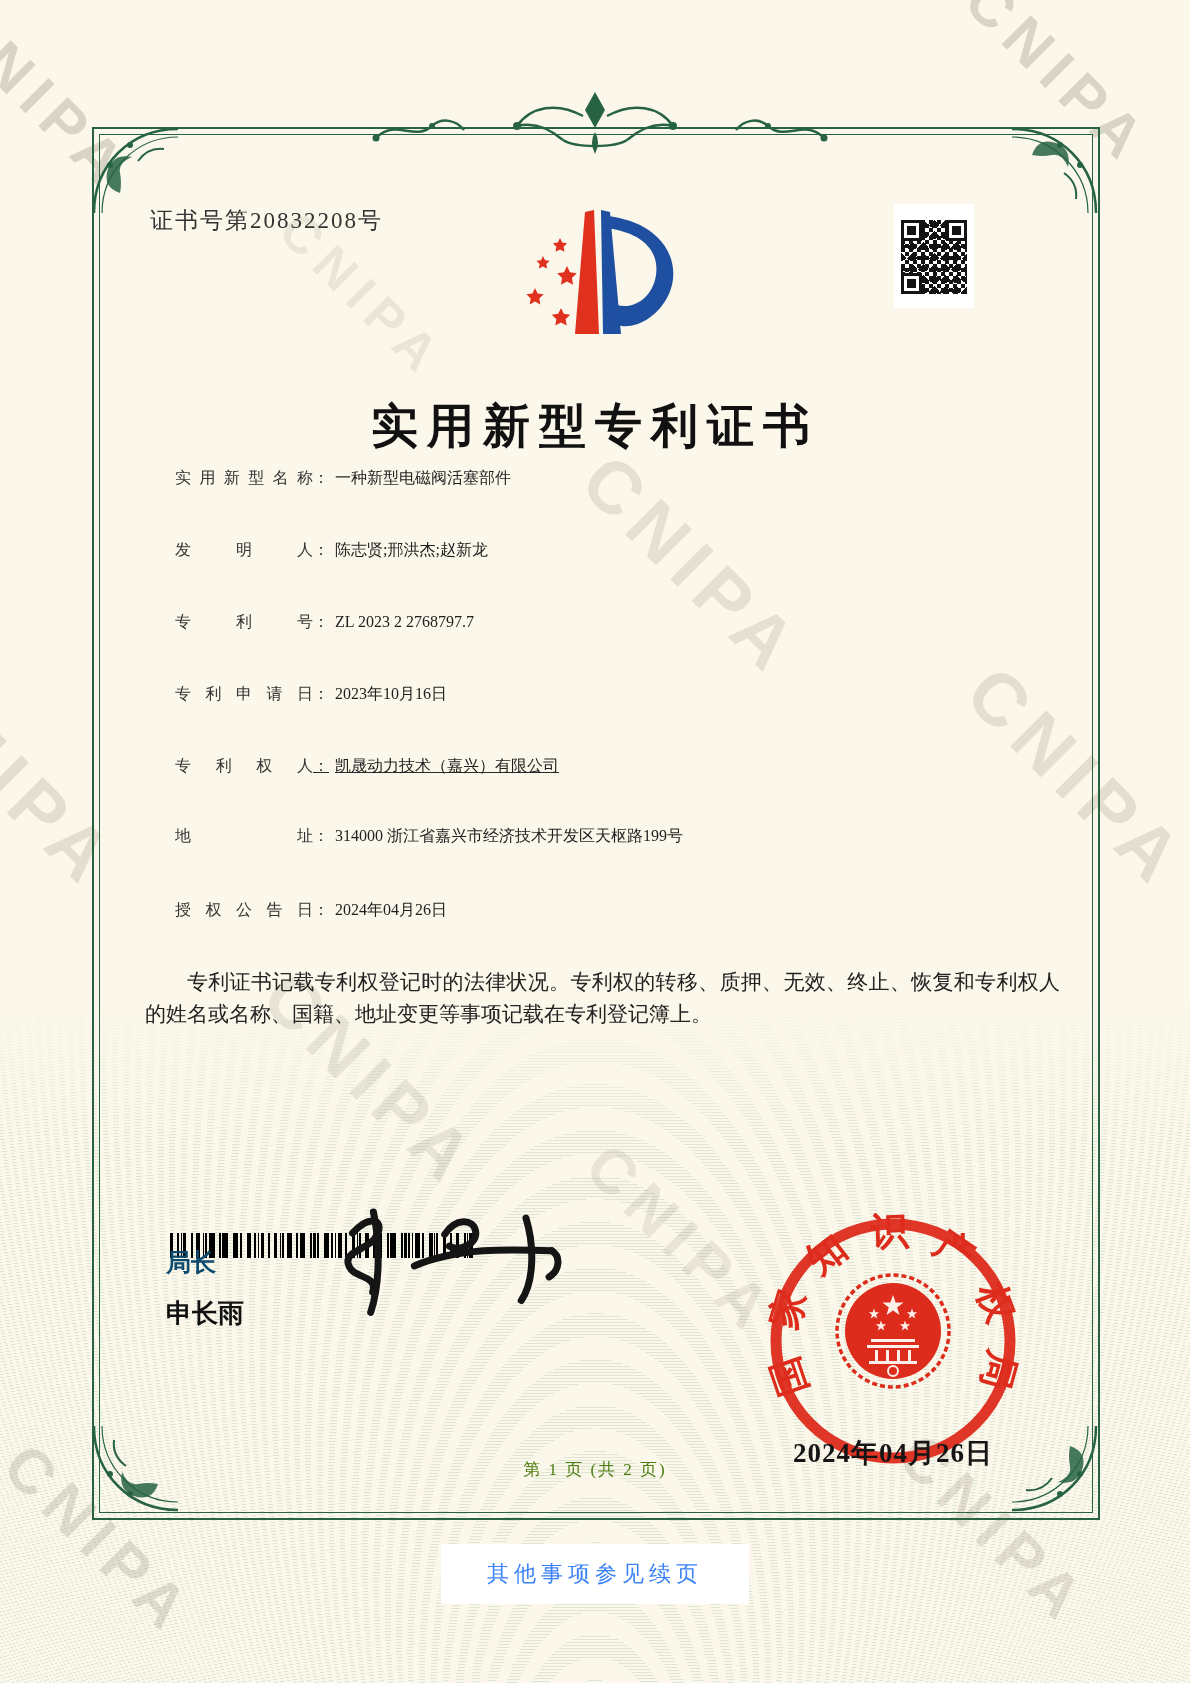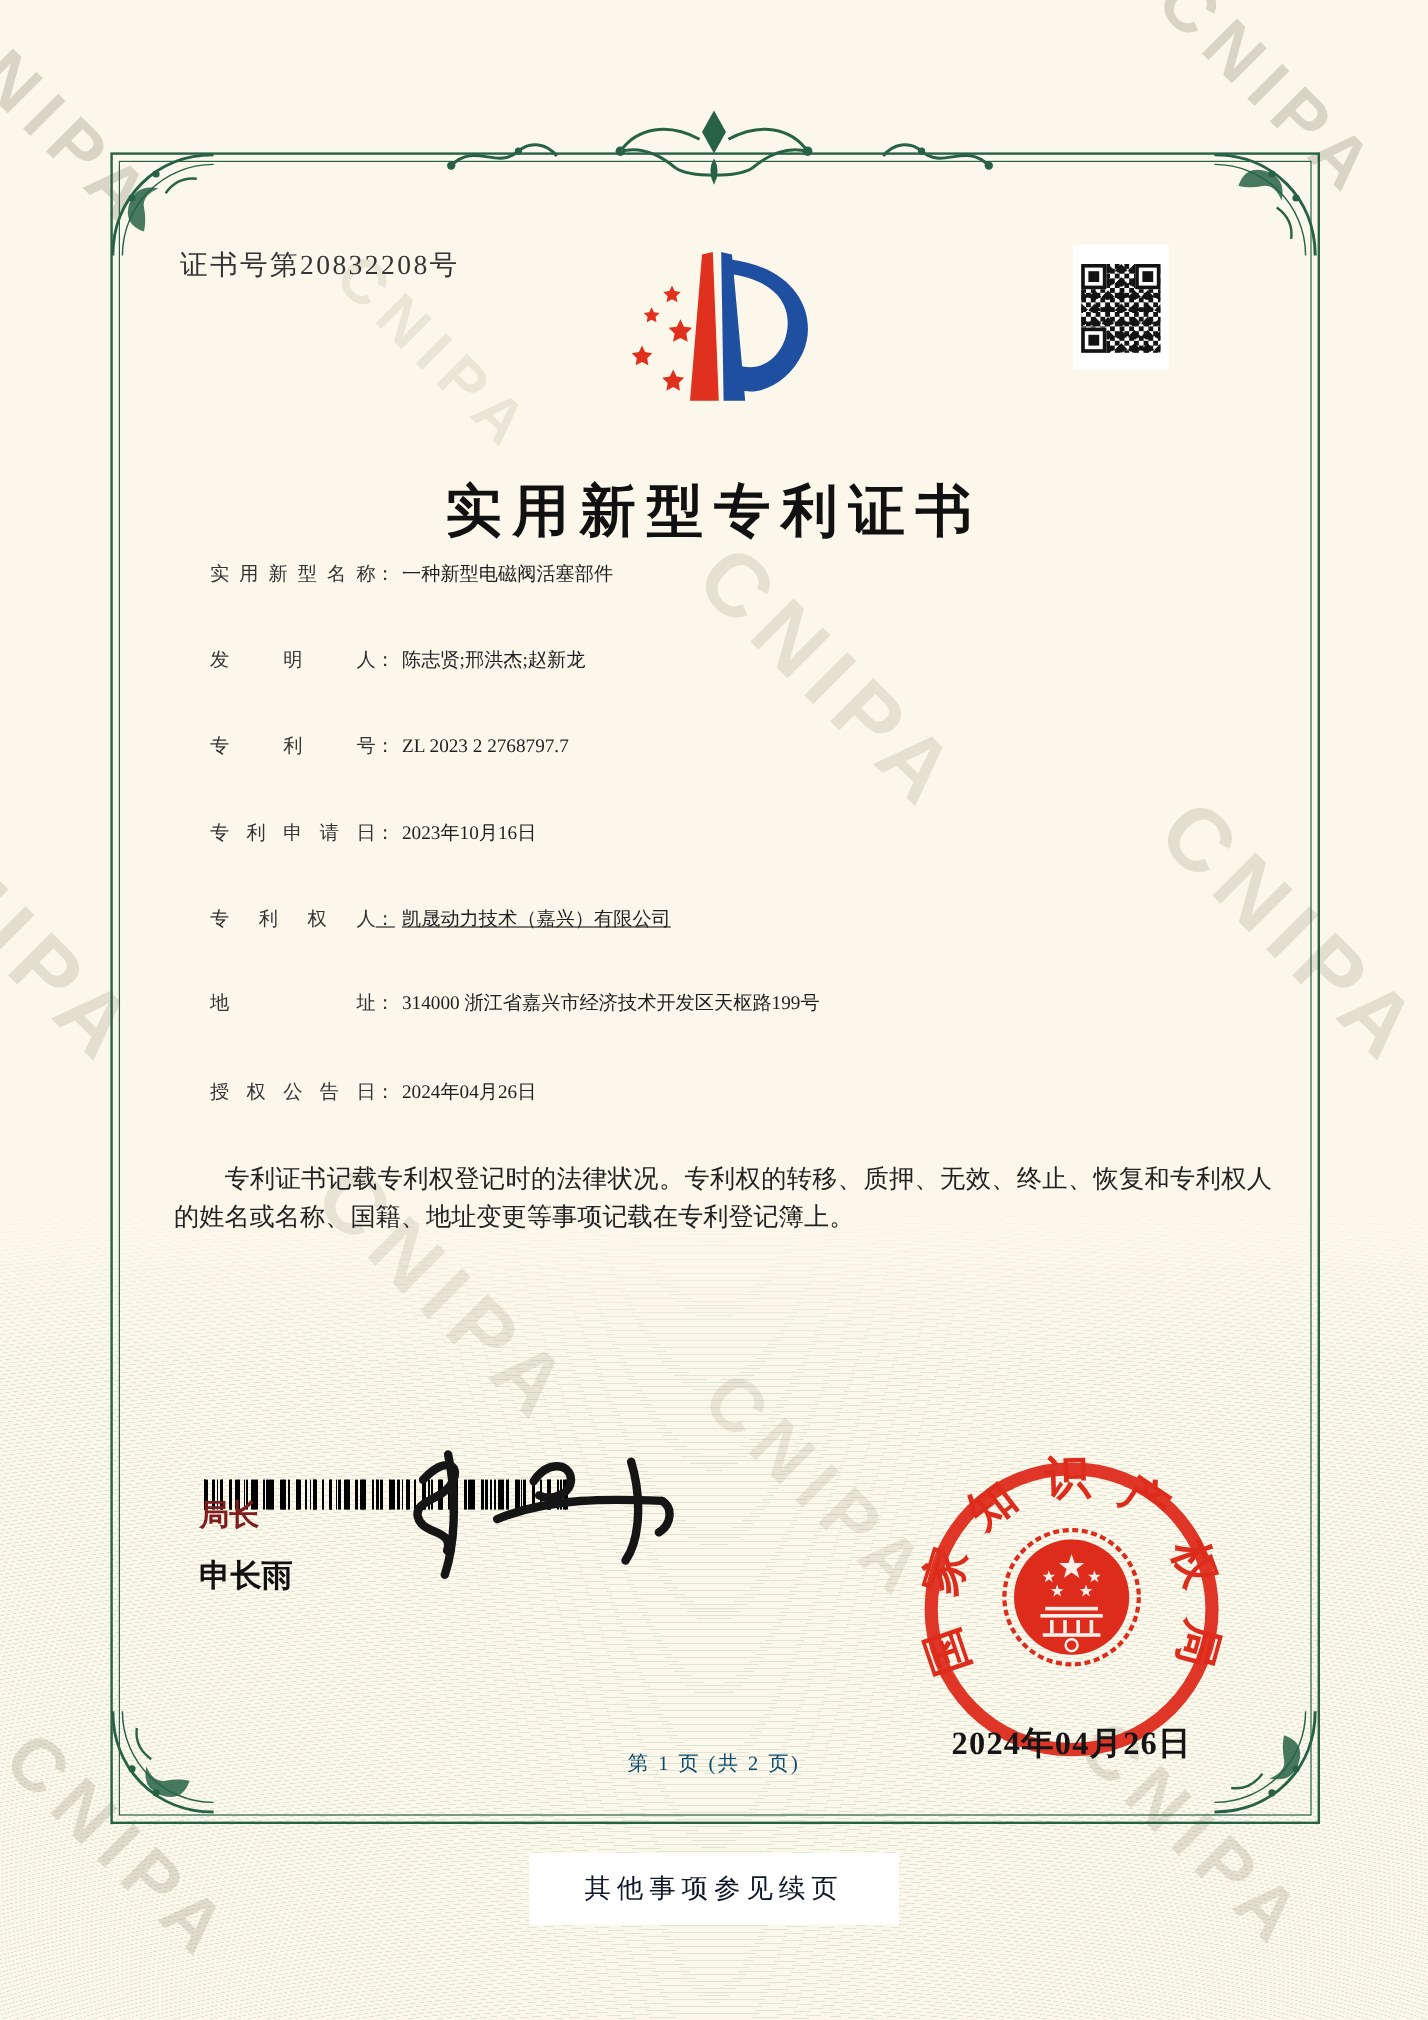--- a/index.html
+++ b/index.html
@@ -73,37 +73,37 @@
   
   .barcode{
     position:absolute;left:170px;top:1233px;width:304px;height:25px;
     background:
       repeating-linear-gradient(90deg,#000 0 2px,transparent 2px 7px),
       repeating-linear-gradient(90deg,#000 0 1px,transparent 1px 11px),
       repeating-linear-gradient(90deg,#000 0 3px,transparent 3px 13px);
   }
   
   .sig-title{position:absolute;left:166px;top:1246px;font-size:25px;font-weight:700;
-    font-family:"Liberation Sans","DejaVu Sans",sans-serif;color:#7f1d1d;}
+    font-family:"Liberation Sans","DejaVu Sans",sans-serif;color:#0c4a6e;}
   .sig-name{position:absolute;left:166px;top:1296px;font-size:26px;font-weight:700;
     font-family:"Liberation Sans","DejaVu Sans",sans-serif;color:#111;}
   .handsig{position:absolute;left:318px;top:1198px;transform:rotate(-3deg);}
   
   .seal{position:absolute;left:765px;top:1213px;width:256px;height:256px;}
   .seal svg{position:absolute;left:0;top:0;}
   .seal-date{
     position:absolute;left:0;top:222px;width:256px;text-align:center;
     font-size:27px;font-weight:700;color:#151515;letter-spacing:1px;
   }
   
   .page-footer{position:absolute;left:0;top:1458px;width:1190px;text-align:center;
-    font-size:17px;letter-spacing:2px;color:#0c4a6e;}
+    font-size:17px;letter-spacing:2px;color:#4d7c0f;}
   .cont-note{
     position:absolute;left:50%;top:1544px;transform:translateX(-50%);
-    background:#fff;padding:15px 46px;font-size:22px;letter-spacing:5px;color:#0f172a;
+    background:#fff;padding:15px 46px;font-size:22px;letter-spacing:5px;color:#3b82f6;
     white-space:nowrap;
   }
 </style>
 </head>
 <body>
 
 <div class="waves"></div>
 
 <span class="wm" style="left:-20px;top:-10px;font-size:60px;opacity:.28;">CNIPA</span>
 <span class="wm" style="left:1000px;top:-35px;font-size:60px;opacity:.28;">CNIPA</span>

